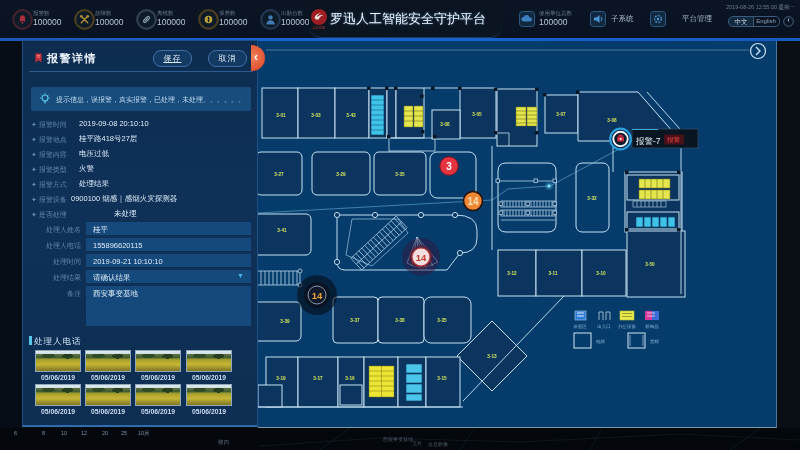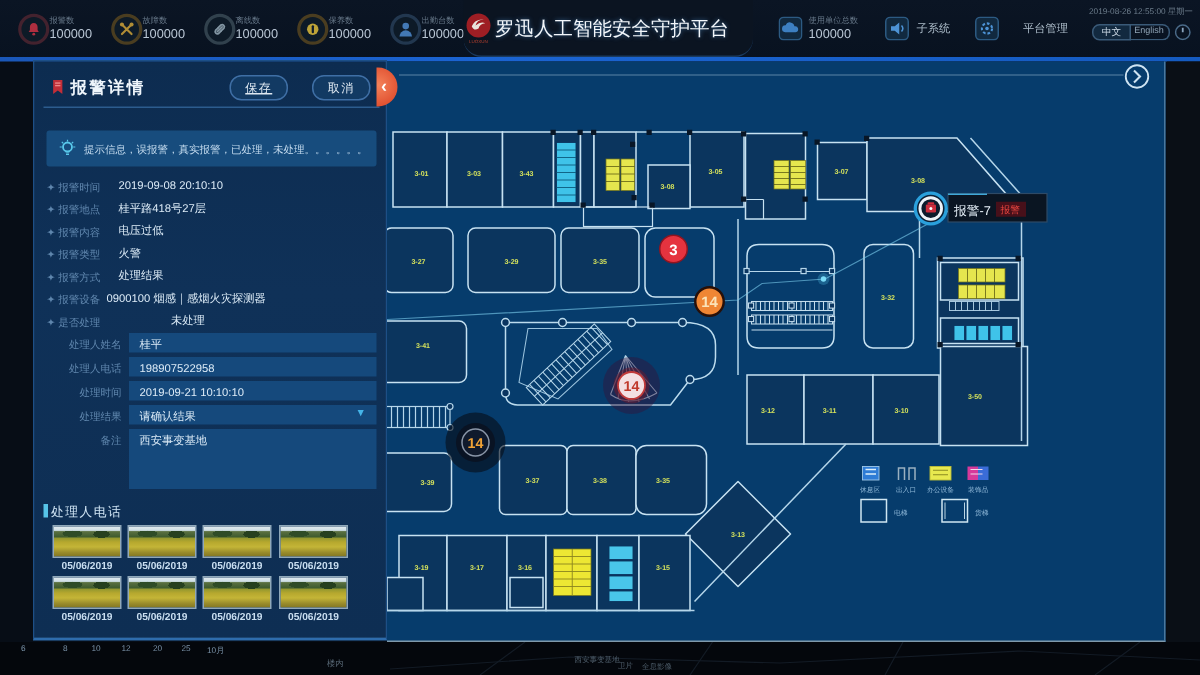--- a/index.html
+++ b/index.html
@@ -518,21 +518,21 @@
 
   <div class="abs" style="left:8px;top:169px;font-size:7px;color:#5f86ad;">✦ 是否处理</div>
   <div class="abs" style="left:56px;top:168px;font-size:7.5px;color:#dcebf7;margin-left:35px;">未处理</div>
 
   <div class="abs" style="left:14px;top:184px;width:44px;font-size:7px;color:#5f86ad;text-align:right;">处理人姓名</div>
   <div class="abs" style="left:63px;top:181px;width:165px;height:13px;background:#15497c;"></div>
   <div class="abs" style="left:70px;top:184px;font-size:7.5px;color:#dcebf7;">桂平</div>
 
   <div class="abs" style="left:14px;top:200px;width:44px;font-size:7px;color:#5f86ad;text-align:right;">处理人电话</div>
   <div class="abs" style="left:63px;top:197px;width:165px;height:13px;background:#15497c;"></div>
-  <div class="abs" style="left:70px;top:200px;font-size:7.5px;color:#dcebf7;">198907522958</div>
+  <div class="abs" style="left:70px;top:200px;font-size:7.5px;color:#dcebf7;">155896620115</div>
 
   <div class="abs" style="left:14px;top:216px;width:44px;font-size:7px;color:#5f86ad;text-align:right;">处理时间</div>
   <div class="abs" style="left:63px;top:213px;width:165px;height:13px;background:#15497c;"></div>
   <div class="abs" style="left:70px;top:216px;font-size:7.5px;color:#dcebf7;">2019-09-21 10:10:10</div>
 
   <div class="abs" style="left:14px;top:232px;width:44px;font-size:7px;color:#5f86ad;text-align:right;">处理结果</div>
   <div class="abs" style="left:63px;top:229px;width:165px;height:13px;background:#15497c;"></div>
   <div class="abs" style="left:70px;top:232px;font-size:7.5px;color:#dcebf7;">请确认结果</div>
   <div class="abs" style="left:214px;top:231px;font-size:7px;color:#45b4e8;">▼</div>
 

